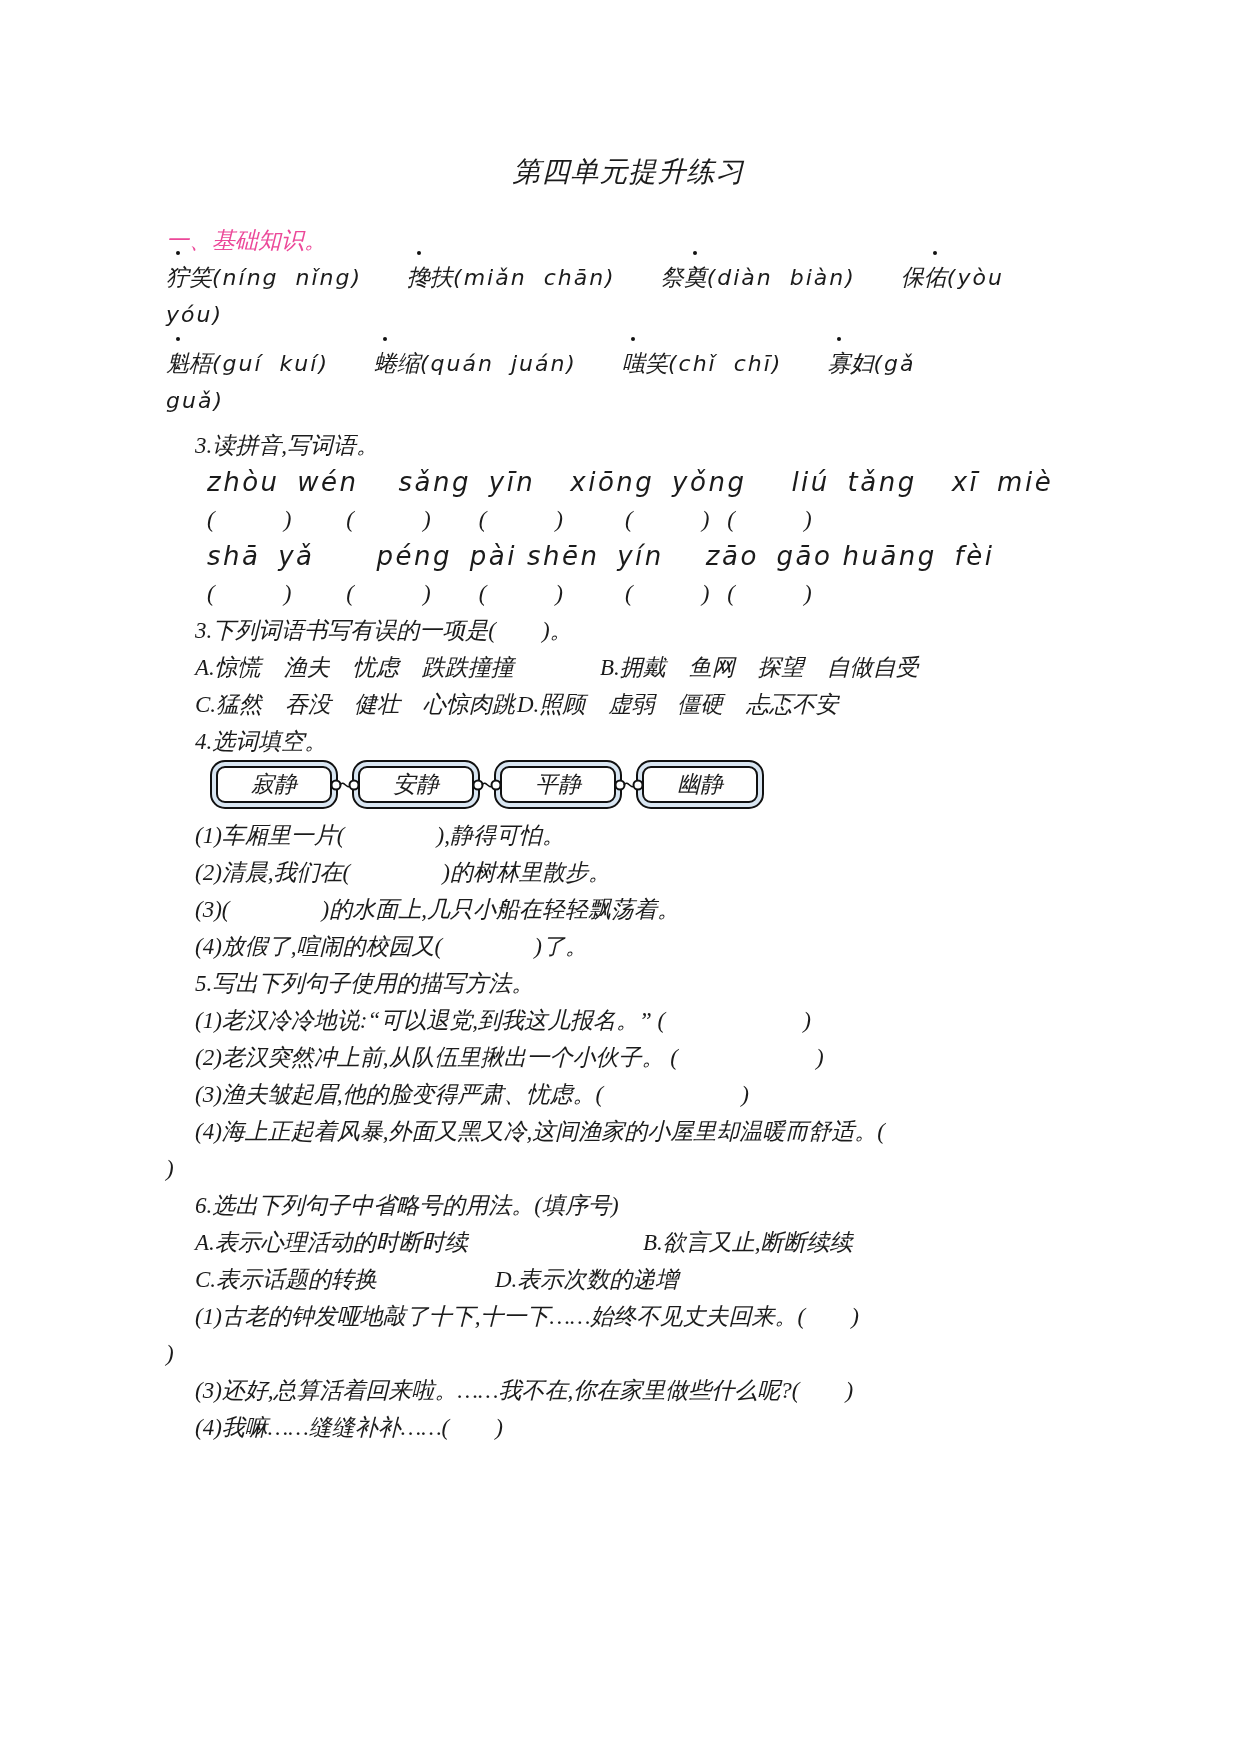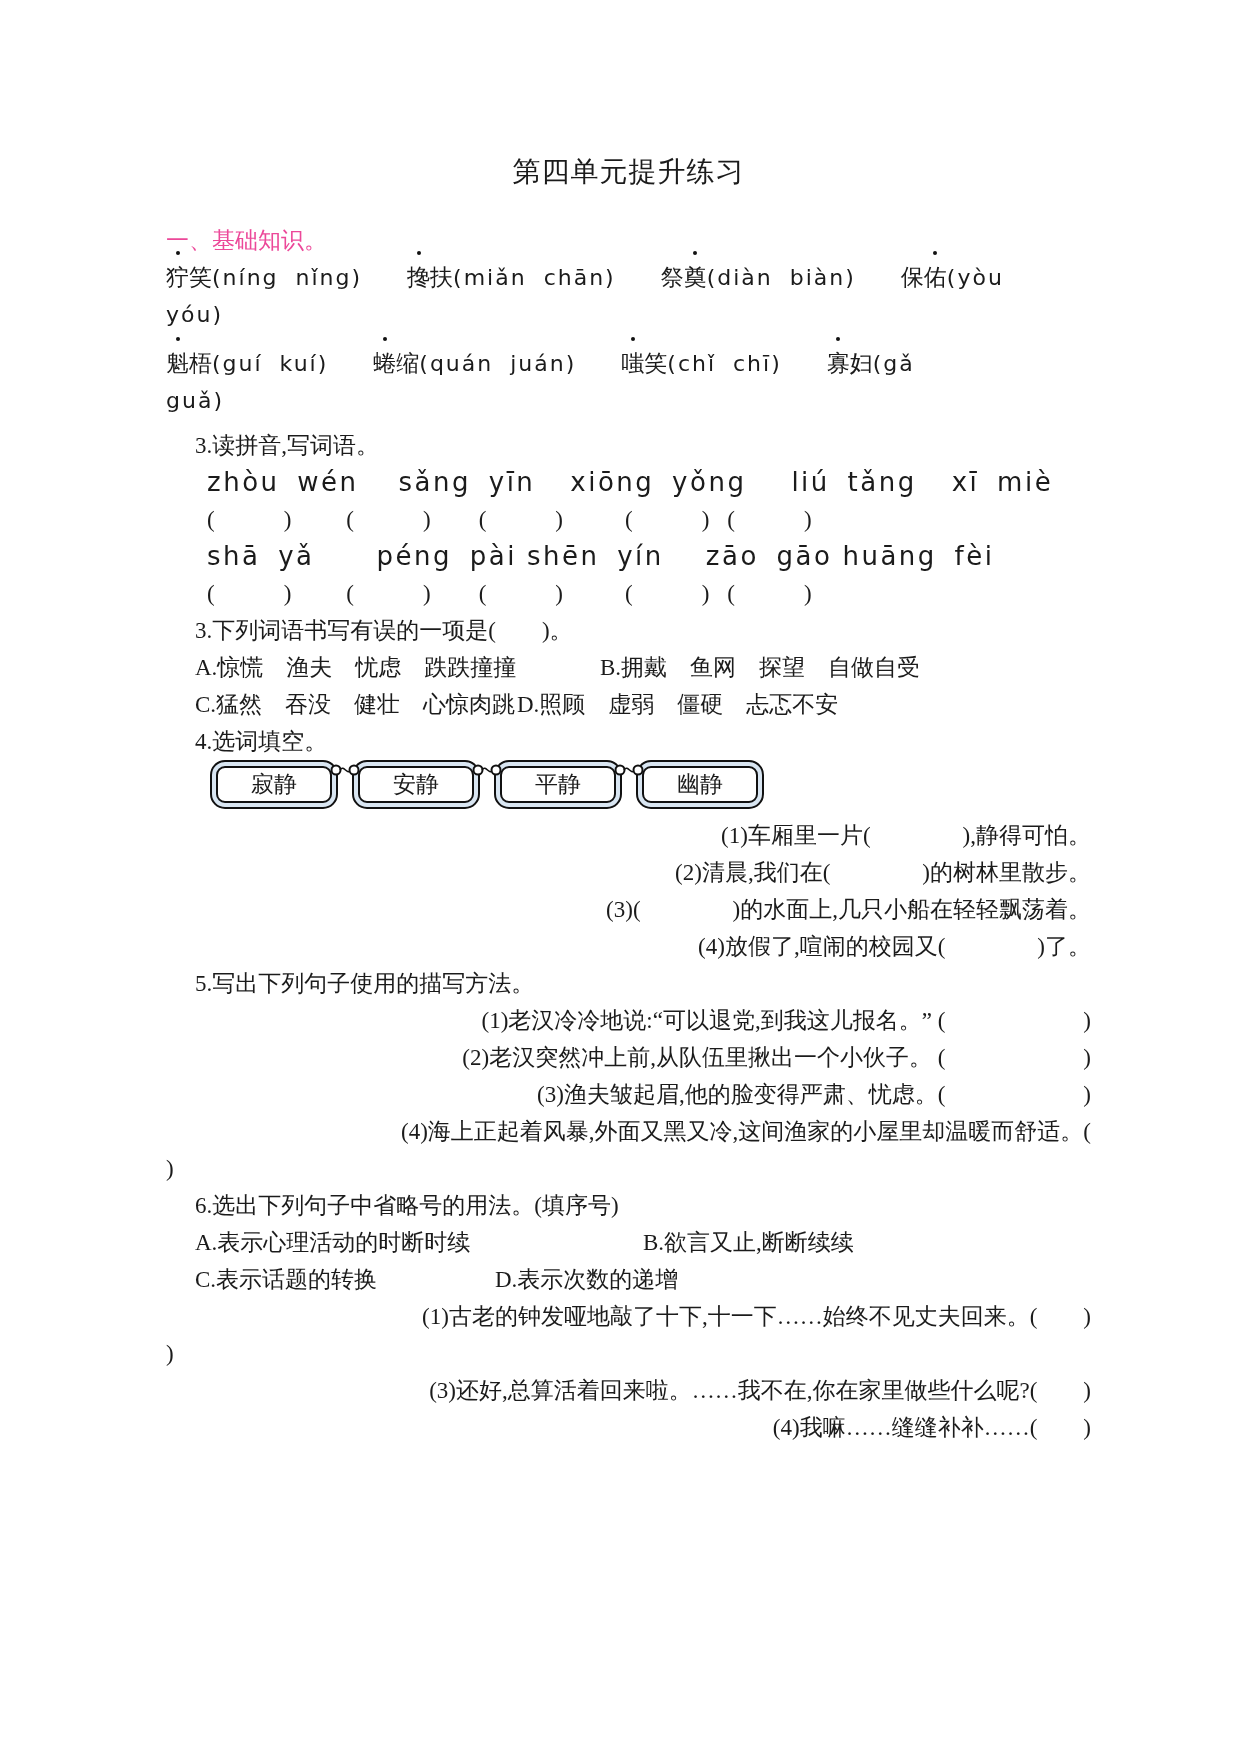--- a/index.html
+++ b/index.html
@@ -1,27 +1,28 @@
 <!DOCTYPE html>
 <html><head>
 <meta charset="utf-8">
 <style>
   html,body { margin:0; padding:0; background:#ffffff; }
   .page {
     position:relative; width:1241px; height:1754px; background:#ffffff;
     font-family:"Liberation Serif","DejaVu Serif",serif; color:#1b1b1b;
     overflow:hidden;
+    font-style:italic;
   }
   .content { padding:150px 150px 0 166px; }
   p { margin:0; font-size:23px; line-height:37px; }
   .title { margin:0; font-size:28px; font-weight:normal; line-height:44px; text-align:center; letter-spacing:1px; }
   .heading { color:#ec4899; margin-top:28px; }
   .prompt { padding-left:29px; }
   .q2p { margin-top:8px; }
-  .item { padding-left:29px;text-align:right; }
+  .item { padding-left:29px; }
   .plain { padding-left:0; }
   
   .charline { white-space:nowrap; }
   .rowB { margin-top:12px; }
   .term { display:inline-block; }
   .term + .term { margin-left:45px; }
   .pinyin { font-family:"DejaVu Sans","Liberation Sans",sans-serif; font-size:22px; letter-spacing:2px; word-spacing:8px; }
   .dotchar { position:relative; display:inline-block; }
   .dotchar::before {
     content:""; position:absolute; top:-8px; left:50%; margin-left:-2px;
@@ -37,21 +38,21 @@
   .paren-row { padding-left:41px; display:flex; }
   .paren-row .blank:nth-child(1){margin-right:55px} .paren-row .blank:nth-child(2){margin-right:48px}
   .paren-row .blank:nth-child(3){margin-right:62px} .paren-row .blank:nth-child(4){margin-right:18px}
   
   .optline { padding-left:29px; }
   .cellA  { display:inline-block; width:405px; }
   .cellC  { display:inline-block; width:322px; }
   .cellA6 { display:inline-block; width:448px; }
   .cellC6 { display:inline-block; width:300px; }
   
-  .bank { margin:0 0 8px 44px; display:flex; }
+  .bank { margin:0 0 8px 44px; display:flex; align-items:center; }
   .wordbox { border:2.5px solid #111; border-radius:15px; background:#d9e6f2; padding:4px; position:relative; z-index:1; }
   .wordbox-inner {
     border:2px solid #111; border-radius:9px; background:#fff;
     width:112px; text-align:center; font-size:23px; line-height:33px;
   }
   .link { margin:0 -8px; position:relative; z-index:2; flex:0 0 auto; }
 </style>
 </head>
 <body>
 

